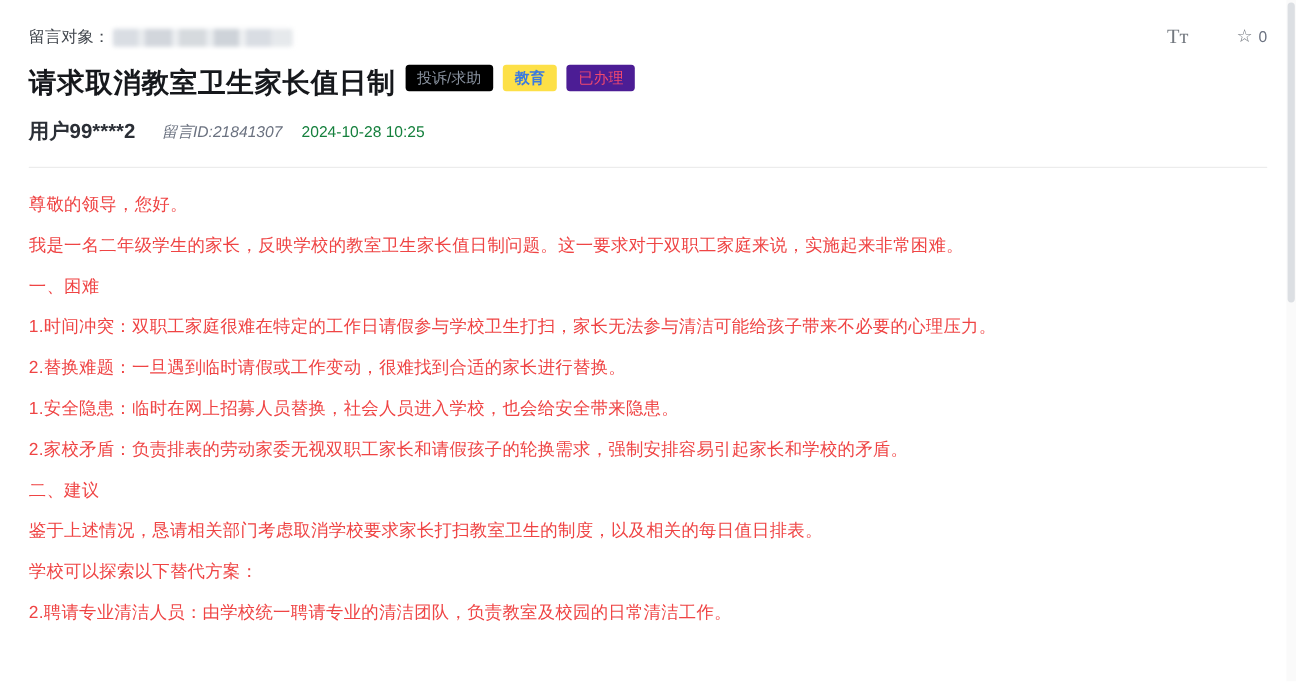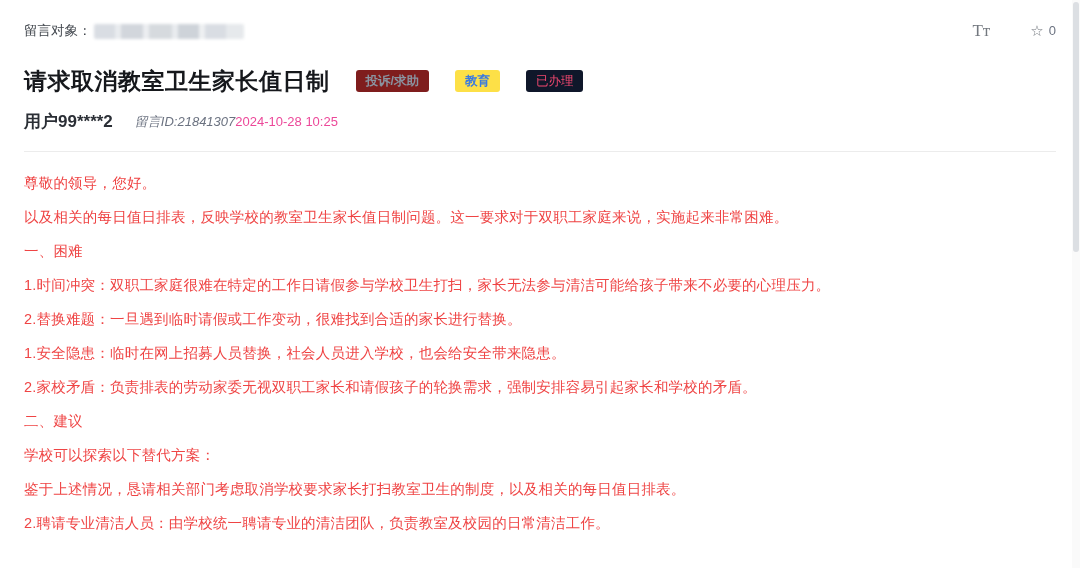--- a/index.html
+++ b/index.html
@@ -53,23 +53,22 @@
         #d9dde3 74% 88%, #e6e9ec 88% 100%);
     filter: blur(1.6px);
     vertical-align: middle;
     text-indent: -9999px;
     overflow: hidden;
   }
 
   
   .title-row {
     display: flex;
-    align-items: center;
-    margin-top: 22px;
-    gap: 26px;
+    margin-top: 10px;
+    gap: 8px;
   }
   .post-title {
     font-size: 23px;
     font-weight: bold;
     color: #16181c;
     letter-spacing: 0.5px;
     line-height: 30px;
     margin: 0;
   }
   .tag {
@@ -77,31 +76,30 @@
     align-items: center;
     justify-content: center;
     height: 22px;
     padding: 0 10px;
     border-radius: 3px;
     font-size: 12.5px;
     line-height: 22px;
     white-space: nowrap;
   }
   .tag-type {
-    background: #7f1d1d;
+    background: #000000;
     color: #8a93a0;
-    font-weight: bold;
   }
   .tag-category {
     background: #fde047;
     color: #3a7ae0;
     font-weight: bold;
   }
   .tag-status {
-    background: #0f172a;
+    background: #4c1d95;
     color: #f0486f;
   }
 
   
   .meta-row {
     display: flex;
     align-items: center;
     margin-top: 14px;
     font-size: 13px;
     color: #5b616b;
@@ -110,21 +108,22 @@
     font-weight: bold;
     color: #2b2f36;
     font-size: 17px;
   }
   .meta-id {
     margin-left: 22px;
     color: #6b7280;
     font-style: italic;
   }
   .meta-time {
-    color: #ec4899;
+    margin-left: 16px;
+    color: #15803d;
   }
 
   
   .top-controls {
     position: absolute;
     top: 22px;
     right: 24px;
     display: flex;
     align-items: center;
     gap: 40px;
@@ -225,29 +224,29 @@
         <span class="fav-count">0</span>
       </div>
     </div>
 
   </div>
 
   <div class="divider"></div>
 
   <div class="body">
     <p>尊敬的领导，您好。</p>
-    <p>以及相关的每日值日排表，反映学校的教室卫生家长值日制问题。这一要求对于双职工家庭来说，实施起来非常困难。</p>
+    <p>我是一名二年级学生的家长，反映学校的教室卫生家长值日制问题。这一要求对于双职工家庭来说，实施起来非常困难。</p>
     <p>一、困难</p>
     <p>1.时间冲突：双职工家庭很难在特定的工作日请假参与学校卫生打扫，家长无法参与清洁可能给孩子带来不必要的心理压力。</p>
     <p>2.替换难题：一旦遇到临时请假或工作变动，很难找到合适的家长进行替换。</p>
     <p>1.安全隐患：临时在网上招募人员替换，社会人员进入学校，也会给安全带来隐患。</p>
     <p>2.家校矛盾：负责排表的劳动家委无视双职工家长和请假孩子的轮换需求，强制安排容易引起家长和学校的矛盾。</p>
     <p>二、建议</p>
+    <p>鉴于上述情况，恳请相关部门考虑取消学校要求家长打扫教室卫生的制度，以及相关的每日值日排表。</p>
     <p>学校可以探索以下替代方案：</p>
-    <p>鉴于上述情况，恳请相关部门考虑取消学校要求家长打扫教室卫生的制度，以及相关的每日值日排表。</p>
     <p>2.聘请专业清洁人员：由学校统一聘请专业的清洁团队，负责教室及校园的日常清洁工作。</p>
 
   </div>
 
   <div class="scrollbar-track">
     <div class="scrollbar-thumb"></div>
   </div>
 
 </div>
 

